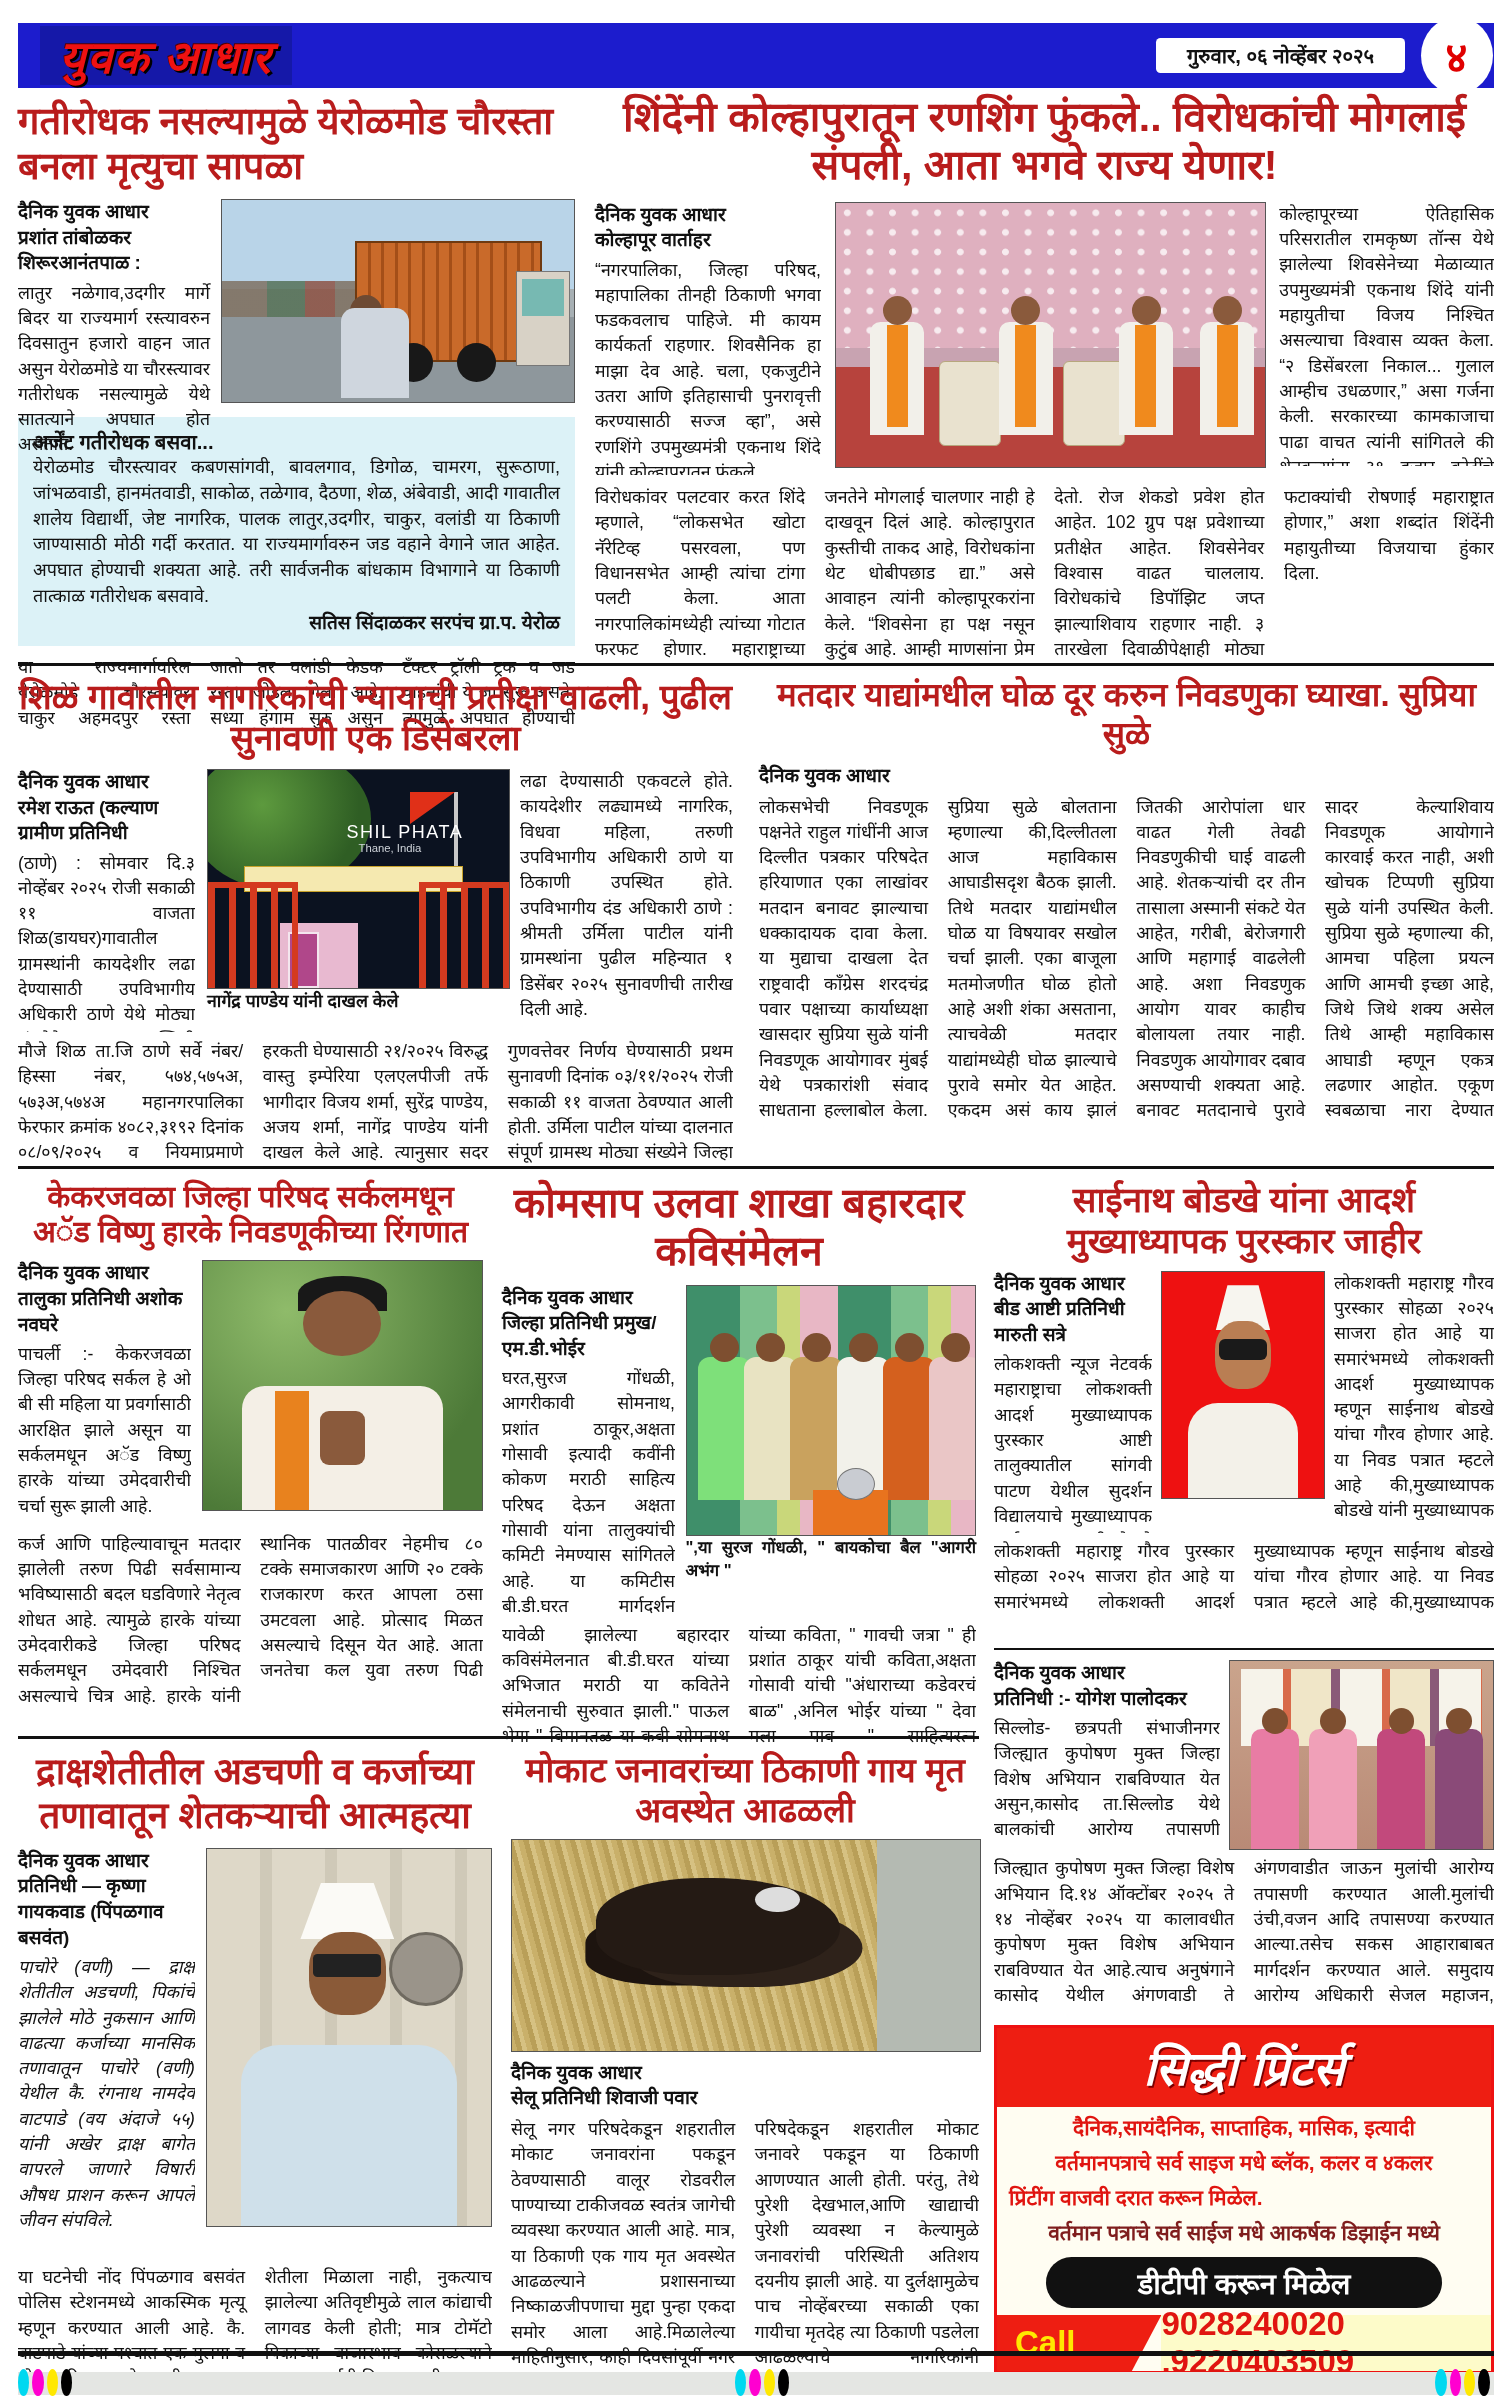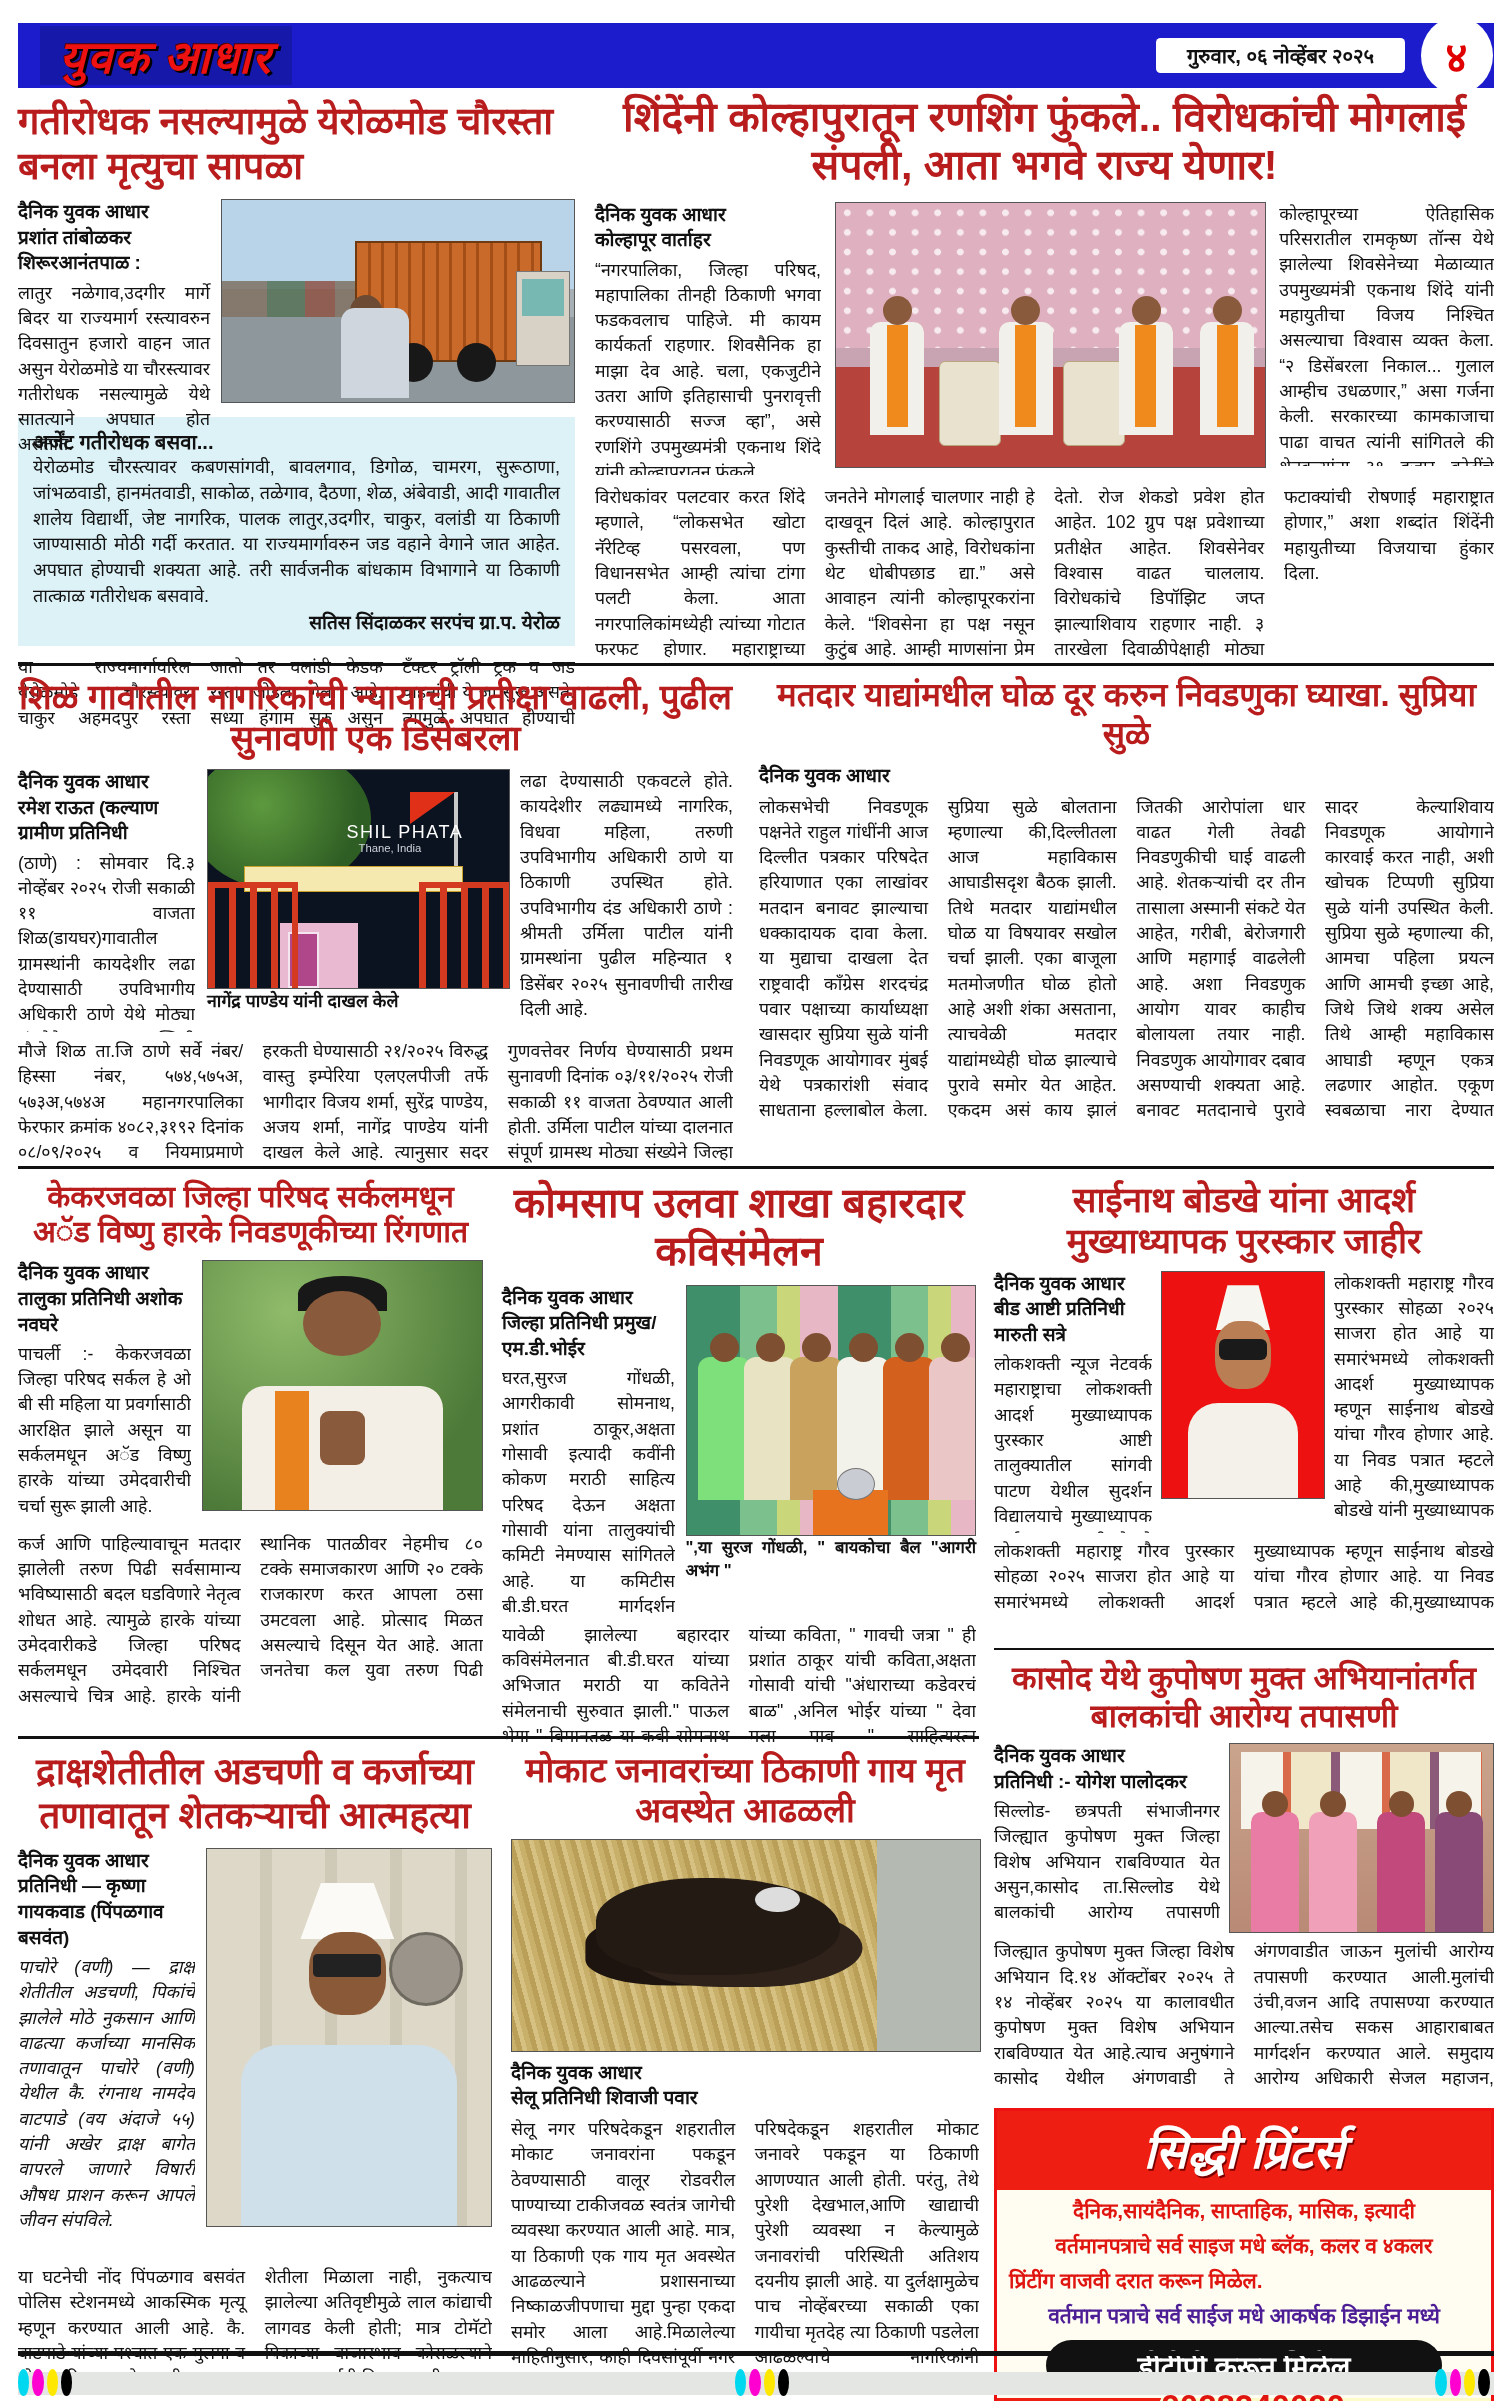--- a/index.html
+++ b/index.html
@@ -91,21 +91,21 @@
   .ph-straw .animal{position:absolute;left:18%;top:18%;width:52%;height:46%;border-radius:50% 60% 55% 45%;background:#241a14;
       box-shadow:30px 19.6px 0 -7.5px #2e221a, -22.6px 22.6px 0 -12px #1d140f;}
   .ph-straw .spot{position:absolute;left:52%;top:22%;width:45px;height:25.6px;border-radius:50%;background:#ddd;}
   
   .bluebox{background:#dcf2f7;padding:10.5px 15px;}
   
   #ad{border:3px solid #e11;background:#fffdf2;}
   #ad .adhead{background:#ee1e12;color:#fff;font-size:47px;font-weight:bold;text-align:center;
       padding:7.5px 0;font-style:italic;text-shadow:1.5px 1.5px 0 #7a0000;}
   #ad .adline{color:#e01510;font-weight:bold;font-size:21px;text-align:center;margin:7.5px 6px 0 6px;line-height:1.3;}
-  #ad .adblue{color:#4c1d95;}
+  #ad .adblue{color:#7f1d1d;}
   #ad .dtp{background:#111;color:#fff;font-size:29px;font-weight:bold;border-radius:30px;
       width:80%;margin:10.5px auto 7.5px auto;text-align:center;padding:6px 0;}
   #ad .adfoot{display:flex;height:56px;}
   #ad .call{background:#ee1e12;color:#ffe800;font-size:33px;font-weight:bold;display:flex;align-items:center;
       padding:0 18px;clip-path:polygon(0 0,100% 0,82% 100%,0 100%);width:26%;}
   #ad .phones{background:#fdfbc9;color:#e01510;font-size:33px;font-weight:bold;display:flex;align-items:center;
       justify-content:center;flex:1;}
   
   #footbar{left:18px;top:2372px;width:1476px;height:22.6px;background:#e4e6e3;}
   .cmyk{position:absolute;top:-3px;display:flex;gap:3px;}
@@ -280,21 +280,20 @@
         <div class="shirt"></div>
       </div>
       <div class="body-text clip" style="flex:1;height:249px;">लोकशक्ती महाराष्ट्र गौरव पुरस्कार सोहळा २०२५ साजरा होत आहे या समारंभमध्ये लोकशक्ती आदर्श मुख्याध्यापक म्हणून साईनाथ बोडखे यांचा गौरव होणार आहे. या निवड पत्रात म्हटले आहे की,मुख्याध्यापक बोडखे यांनी मुख्याध्यापक म्हणून शिक्षण क्षेत्रात महत्त्वपूर्ण योगदान दिले आहे लोकशाही महाराष्ट्र गौरव पुरस्कार सोहळा २०२५ साजरा होत आहे. या सोहळ्यासाठी आपली निवड करण्यात आली असून हा सोहळा अहिल्यानगर येथे मान्यवर लोकप्रतिनिधी कलावंत अधिकारी आणि सामाजिक कार्यकर्त्यांच्या उपस्थितीमध्ये संपन्न होणार आहे.</div>
     </div>
     <div class="body-text cols-2 clip" style="margin-top:6px;height:98px;">लोकशक्ती महाराष्ट्र गौरव पुरस्कार सोहळा २०२५ साजरा होत आहे या समारंभमध्ये लोकशक्ती आदर्श मुख्याध्यापक म्हणून साईनाथ बोडखे यांचा गौरव होणार आहे. या निवड पत्रात म्हटले आहे की,मुख्याध्यापक बोडखे यांनी मुख्याध्यापक म्हणून शिक्षण क्षेत्रात महत्त्वपूर्ण योगदान दिले आहे लोकशाही महाराष्ट्र गौरव पुरस्कार सोहळा २०२५ साजरा होत आहे. या सोहळ्यासाठी आपली निवड करण्यात आली असून हा सोहळा अहिल्यानगर येथे मान्यवर लोकप्रतिनिधी कलावंत अधिकारी आणि सामाजिक कार्यकर्त्यांच्या उपस्थितीमध्ये संपन्न होणार आहे.</div>
   </div>
 
   <div class="rule" style="width:100%;height:2.3px;margin:10.5px 0;"></div>
 
   <div>
-    <div class="headline center" style="font-size:32px;">कासोद येथे कुपोषण मुक्त अभियानांतर्गत बालकांची आरोग्य तपासणी</div>
     <div style="display:flex;gap:9px;margin-top:7.5px;">
       <div style="width:226px;flex:none;">
         <div class="byline">दैनिक युवक आधार</div>
         <div class="byline">प्रतिनिधी :- योगेश पालोदकर</div>
         <div class="body-text clip" style="margin-top:4.5px;height:128px;">सिल्लोड-  छत्रपती संभाजीनगर जिल्ह्यात कुपोषण मुक्त जिल्हा विशेष अभियान राबविण्यात येत असुन,कासोद ता.सिल्लोड येथे बालकांची आरोग्य तपासणी करण्यात आली.</div>
       </div>
       <div class="photo ph-camp" style="flex:1;height:188px;">
         <div class="charts"></div>
         <div class="w" style="left:8%;background:#e87ca4;"></div>
         <div class="w" style="left:30%;background:#f0a0b8;"></div>

